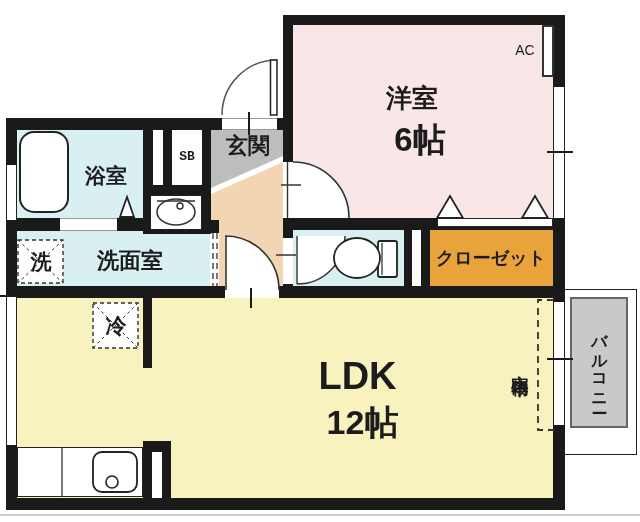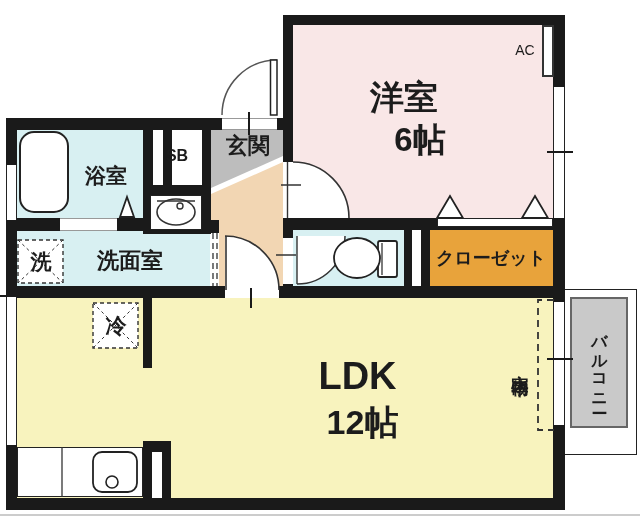--- a/index.html
+++ b/index.html
@@ -132,28 +132,28 @@
 
     <polyline points="554,300 538,300 538,430 554,430" fill="none" stroke="#333" stroke-width="1.8" stroke-dasharray="7 5"></polyline>
 
     <line x1="547" y1="152" x2="573" y2="152" stroke="#1a1a1a" stroke-width="2"></line>
     <line x1="547" y1="359" x2="573" y2="359" stroke="#1a1a1a" stroke-width="2"></line>
     <line x1="0" y1="296" x2="24" y2="296" stroke="#1a1a1a" stroke-width="2"></line>
     <line x1="281" y1="185" x2="301" y2="185" stroke="#333" stroke-width="1.5"></line>
     <line x1="276" y1="255" x2="296" y2="255" stroke="#333" stroke-width="1.5"></line>
   </svg>
 
-  <div class="lab" style="left:344px;top:78px;width:120px;height:40px;font-size:34px;">洋室</div>
+  <div class="lab" style="left:352px;top:78px;width:120px;height:40px;font-size:26px;">洋室</div>
   <div class="lab" style="left:360px;top:121px;width:120px;height:38px;font-size:33px;">6帖</div>
   <div class="lab" style="left:300px;top:354px;width:115px;height:44px;font-size:38px;">LDK</div>
   <div class="lab" style="left:300px;top:403px;width:125px;height:40px;font-size:34px;text-align:right;">12帖</div>
   <div class="lab" style="left:70px;top:164px;width:72px;height:24px;font-size:21px;">浴室</div>
   <div class="lab" style="left:90px;top:248px;width:80px;height:26px;font-size:22px;">洗面室</div>
   <div class="lab" style="left:29px;top:250px;width:24px;height:24px;font-size:21px;">洗</div>
   <div class="lab" style="left:104px;top:314px;width:24px;height:24px;font-size:21px;">冷</div>
   <div class="lab" style="left:212px;top:133px;width:72px;height:26px;font-size:22px;">玄関</div>
-  <div class="lab" style="left:160px;top:146px;width:34px;height:20px;font-size:16px;">SB</div>
+  <div class="lab" style="left:170px;top:146px;width:34px;height:20px;font-size:13px;font-family:Liberation Mono, monospace;">SB</div>
   <div class="lab" style="left:432px;top:246px;width:118px;height:24px;font-size:18px;">クローゼット</div>
   <div class="lab vlab" style="left:508px;top:316px;width:24px;height:100px;font-size:17px;">室内物干</div>
   <div class="lab vlab" style="left:587px;top:310px;width:24px;height:108px;font-size:16px;">バルコニー</div>
   <div class="lab" style="left:510px;top:41px;width:30px;height:18px;font-size:14px;font-weight:500;">AC</div>
 
 </div>
 
 </body></html>

